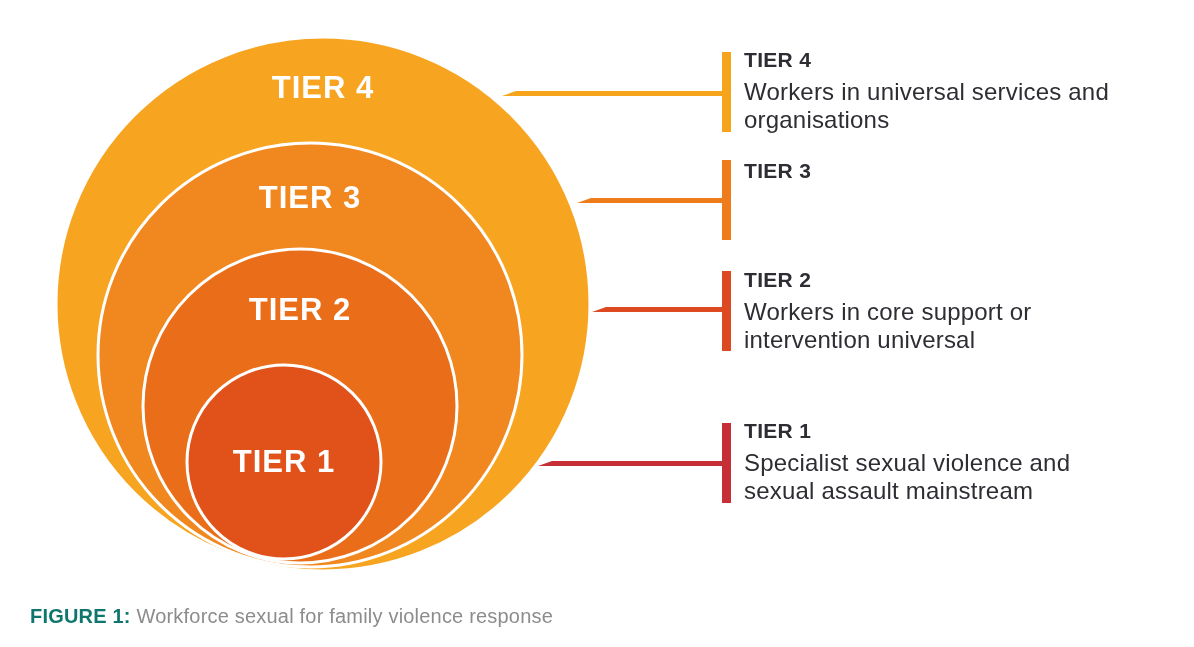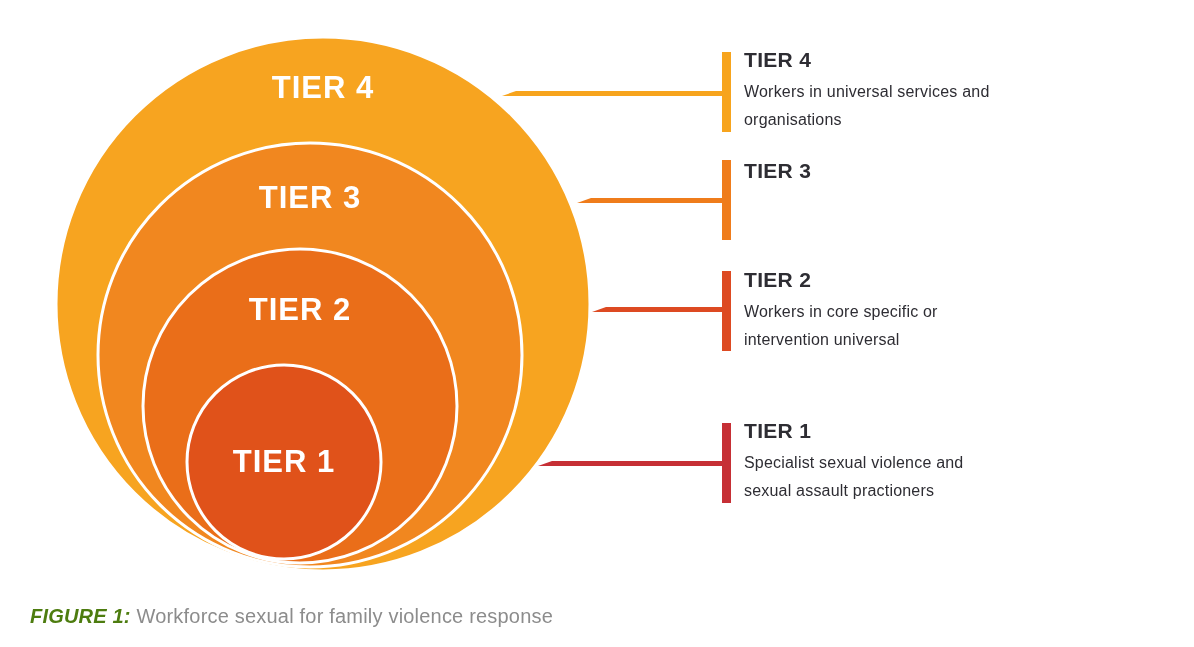--- a/index.html
+++ b/index.html
@@ -33,24 +33,24 @@
   .bar-t3 { top:160px; height:80px; }
   .bar-t2 { top:271px; height:80px; }
   .bar-t1 { top:423px; height:80px; }
 
   .tier-block { position:absolute; left:744px; width:440px; color:#2e2d33; }
   .block-t4 { top:46px; }
   .block-t3 { top:157px; }
   .block-t2 { top:266px; }
   .block-t1 { top:417px; }
   .tier-heading { font-size:21px; font-weight:700; line-height:27px; letter-spacing:.3px; }
-  .tier-desc { margin-top:5px; font-size:16px; line-height:28px; letter-spacing:.2px; }
+  .tier-desc { margin-top:5px; font-size:24px; line-height:28px; letter-spacing:.2px; }
 
   .caption { position:absolute; left:30px; top:605px; font-size:20px; color:#8c8c8c; letter-spacing:.2px; }
-  .caption .cap-bold { font-weight:700; color:#4d7c0f;font-style:italic; }
+  .caption .cap-bold { font-weight:700; color:#0f766e; }
 </style>
 </head>
 <body>
 
 <div class="canvas">
 
   <svg class="circles-svg" width="680" height="600" viewBox="0 0 680 600">
     <circle cx="323" cy="304" r="267" stroke="#ffffff" stroke-width="3" fill="#f7a420"></circle>
     <circle cx="310" cy="355" r="212" stroke="#ffffff" stroke-width="3" fill="#f1871f"></circle>
     <circle cx="300" cy="406" r="157" stroke="#ffffff" stroke-width="3" fill="#ea6e19"></circle>
@@ -82,30 +82,30 @@
     </div>
   </div>
 
   <div class="tier-block block-t3">
     <div class="tier-heading">TIER 3</div>
   </div>
 
   <div class="tier-block block-t2">
     <div class="tier-heading">TIER 2</div>
     <div class="tier-desc">
-      <div>Workers in core specific or</div>
+      <div>Workers in core support or</div>
       <div>intervention universal</div>
     </div>
   </div>
 
   <div class="tier-block block-t1">
     <div class="tier-heading">TIER 1</div>
     <div class="tier-desc">
       <div>Specialist sexual violence and</div>
-      <div>sexual assault practioners</div>
+      <div>sexual assault mainstream</div>
     </div>
   </div>
 
   <div class="caption">
     <span class="cap-bold">FIGURE 1:</span><span> Workforce sexual for family violence response</span>
   </div>
 
 </div>
 
 </body></html>

